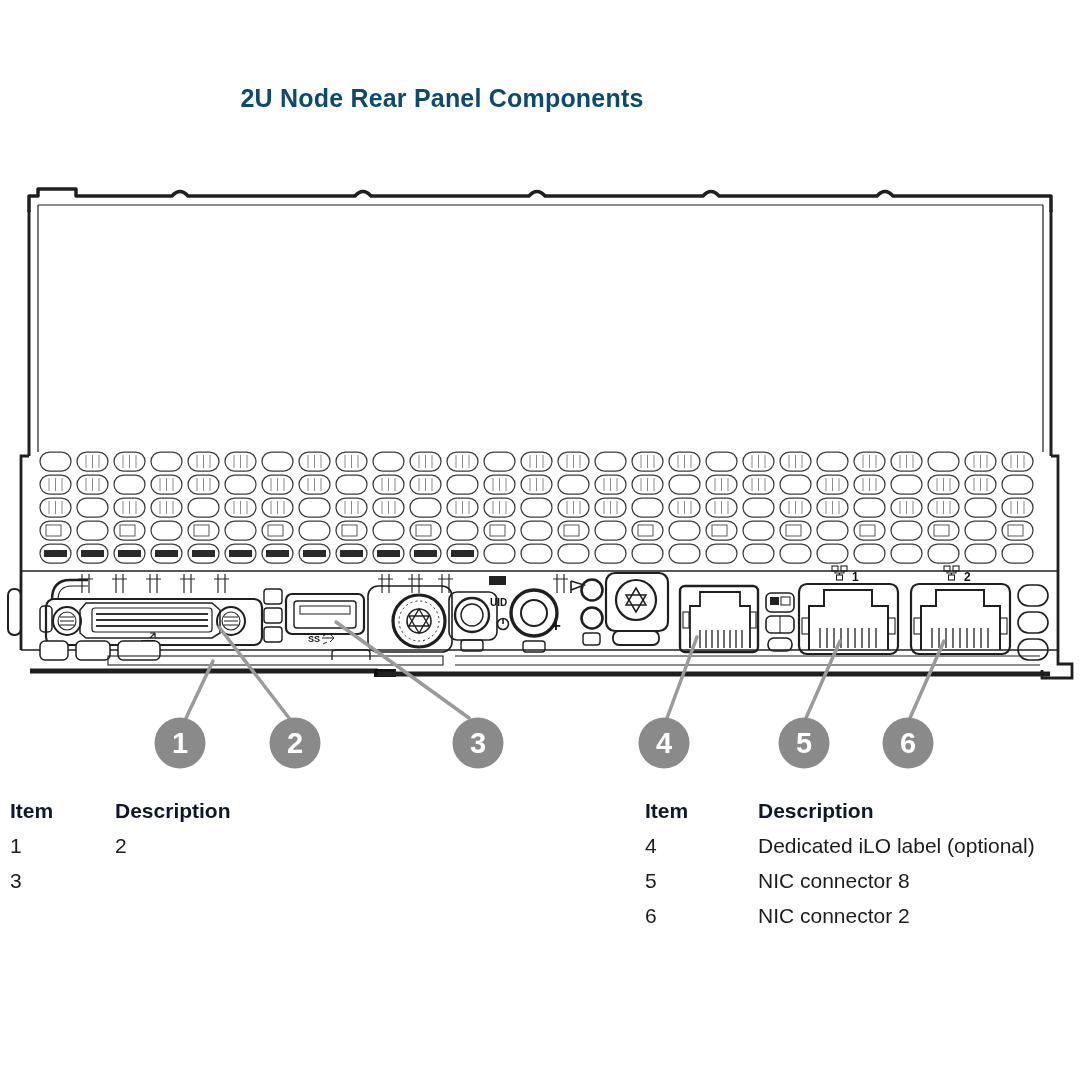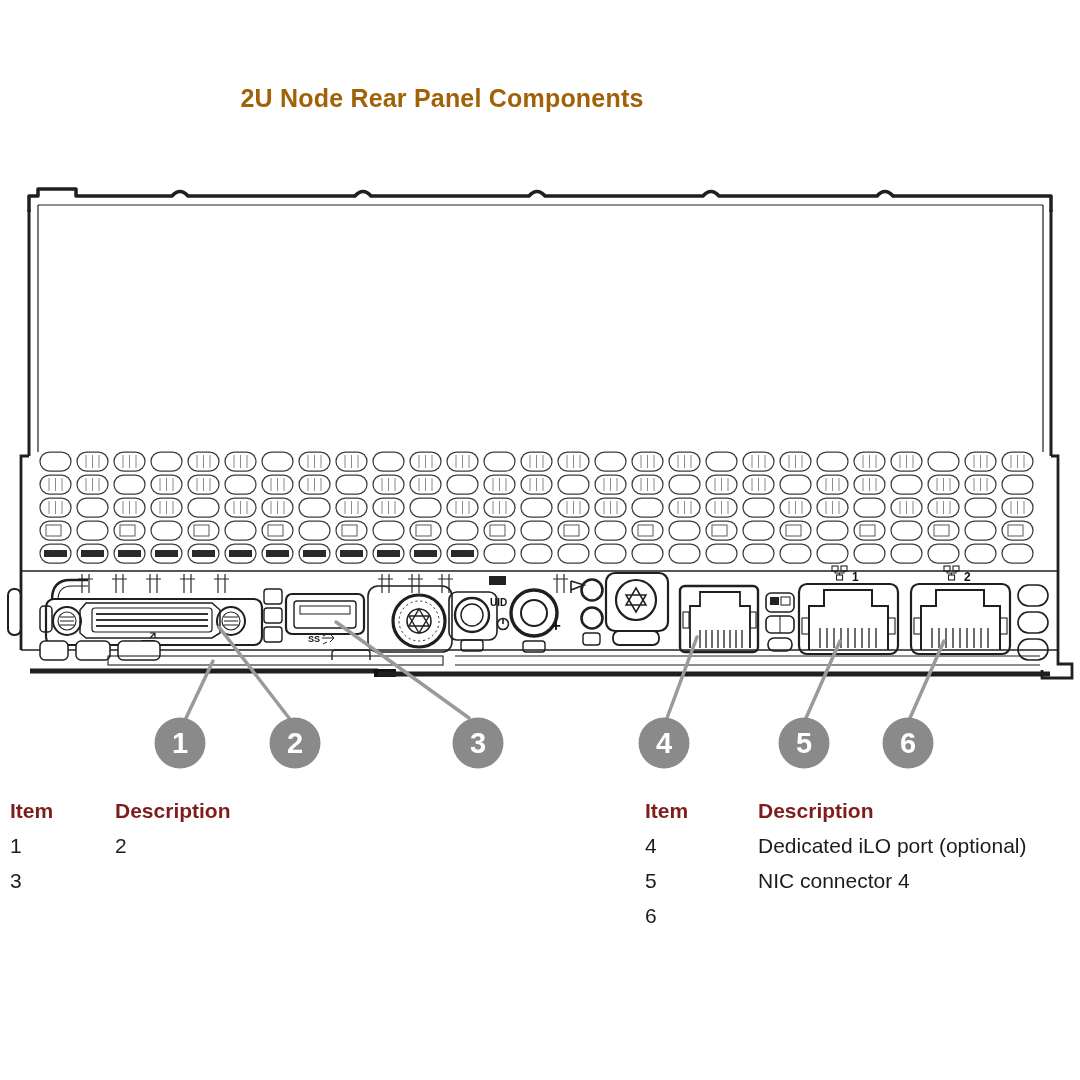--- a/index.html
+++ b/index.html
@@ -9,35 +9,35 @@
     --text:#1c1c1c;
   }
   html,body{margin:0;padding:0;}
   body{
     width:1080px;height:1080px;position:relative;background:#ffffff;
     font-family:"Liberation Sans", sans-serif;color:var(--text);
     overflow:hidden;
   }
   .figure-title{
     position:absolute;left:0;top:84px;width:884px;text-align:center;
-    font-size:25px;font-weight:700;color:#a16207;letter-spacing:0.2px;
+    font-size:25px;font-weight:700;color:#0c4a6e;letter-spacing:0.2px;
   }
   #diagram-svg{position:absolute;left:0;top:0;}
   .callout-circle{fill:var(--callout-fill);}
   .callout-num{fill:#ffffff;font-weight:700;font-size:29px;text-anchor:middle;
     font-family:"Liberation Sans", sans-serif;}
   .leader{stroke:var(--leader-line);stroke-width:3.5;stroke-linecap:round;}
   .svg-label{fill:#111;font-family:"Liberation Sans", sans-serif;}
   .legend{
     position:absolute;display:grid;column-gap:0;row-gap:0;
     font-size:21px;line-height:35px;color:var(--text);
   }
   .legend-left{left:10px;top:793px;width:560px;grid-template-columns:105px 1fr;}
   .legend-right{left:645px;top:793px;width:432px;grid-template-columns:113px 1fr;}
-  .legend .hdr{font-weight:700;color:#7f1d1d;}
+  .legend .hdr{font-weight:700;color:#0f172a;}
   .legend span{display:block;white-space:nowrap;}
 </style>
 </head>
 <body>
 
 <div class="figure-title">2U Node Rear Panel Components</div>
 
 <svg id="diagram-svg" width="1080" height="1080" viewBox="0 0 1080 1080">
 
   <g stroke="#1f1f1f" fill="none">
@@ -582,17 +582,18 @@
   <span class="hdr">Description</span>
   <span>1</span>
   <span>2</span>
   <span>3</span>
 </div>
 
 <div class="legend legend-right">
   <span class="hdr">Item</span>
   <span class="hdr">Description</span>
   <span>4</span>
-  <span>Dedicated iLO port (optional)</span>
+  <span>Dedicated iLO label (optional)</span>
   <span>5</span>
-  <span>NIC connector 4</span>
+  <span>NIC connector 8</span>
   <span>6</span>
+  <span>NIC connector 2</span>
 </div>
 
 </body></html>

